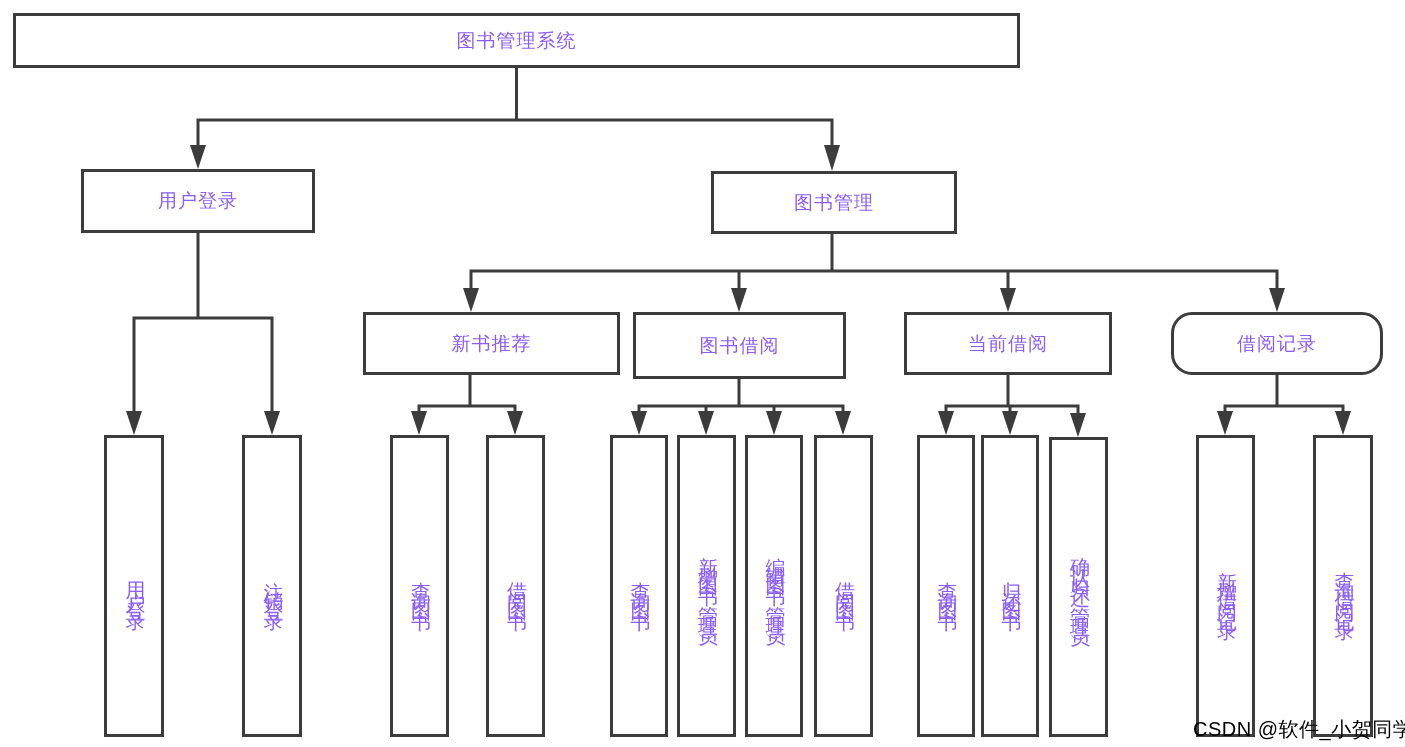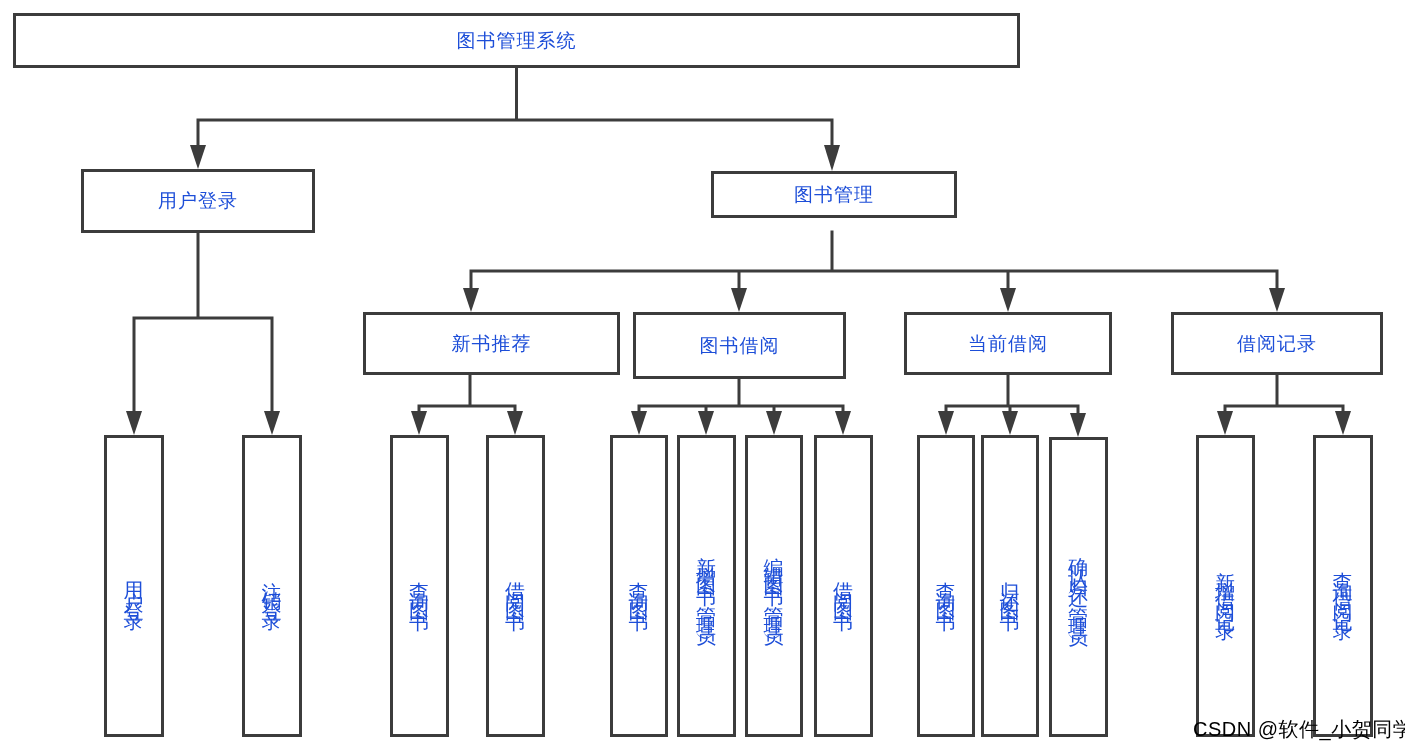--- a/index.html
+++ b/index.html
@@ -23,43 +23,44 @@
     height: 747px;
   }
   .node {
     position: absolute;
     box-sizing: border-box;
     background: #ffffff;
     border: 3px solid #3c3c3c;
     display: flex;
     align-items: center;
     justify-content: center;
-    color: #1d4ed8;
+    color: #8b5cf6;
+    font-family: Liberation Mono, monospace;
   }
   .hlabel {
     font-size: 19px;
     letter-spacing: 1px;
     white-space: nowrap;
   }
   .leaf .vtext {
     writing-mode: vertical-rl;
     text-orientation: mixed;
     font-size: 20px;
     line-height: 1;
     letter-spacing: 10px;
     white-space: nowrap;
   }
   
   .root   { left: 13px;   top: 13px;  width: 1007px; height: 55px; }
   .l2-a   { left: 81px;   top: 169px; width: 234px;  height: 64px; }
-  .l2-b   { left: 711px;  top: 171px; width: 246px;  height: 47px; }
+  .l2-b   { left: 711px;  top: 171px; width: 246px;  height: 63px; }
   .l3-a   { left: 363px;  top: 312px; width: 257px;  height: 63px; }
   .l3-b   { left: 633px;  top: 312px; width: 213px;  height: 67px; }
   .l3-c   { left: 904px;  top: 312px; width: 208px;  height: 63px; text-align: center; }
-  .l3-d   { left: 1171px; top: 312px; width: 212px;  height: 63px; }
+  .l3-d   { left: 1171px; top: 312px; width: 212px;  height: 63px; border-radius: 21px; }
   .lf-1   { left: 104px;  top: 435px; width: 60px;   height: 302px; }
   .lf-2   { left: 242px;  top: 435px; width: 60px;   height: 302px; }
   .lf-3   { left: 390px;  top: 435px; width: 59px;   height: 302px; }
   .lf-4   { left: 486px;  top: 435px; width: 59px;   height: 302px; }
   .lf-5   { left: 610px;  top: 435px; width: 58px;   height: 302px; }
   .lf-6   { left: 677px;  top: 435px; width: 59px;   height: 302px; }
   .lf-7   { left: 745px;  top: 435px; width: 58px;   height: 302px; }
   .lf-8   { left: 814px;  top: 435px; width: 59px;   height: 302px; }
   .lf-9   { left: 917px;  top: 435px; width: 58px;   height: 302px; }
   .lf-10  { left: 981px;  top: 435px; width: 58px;   height: 302px; }

